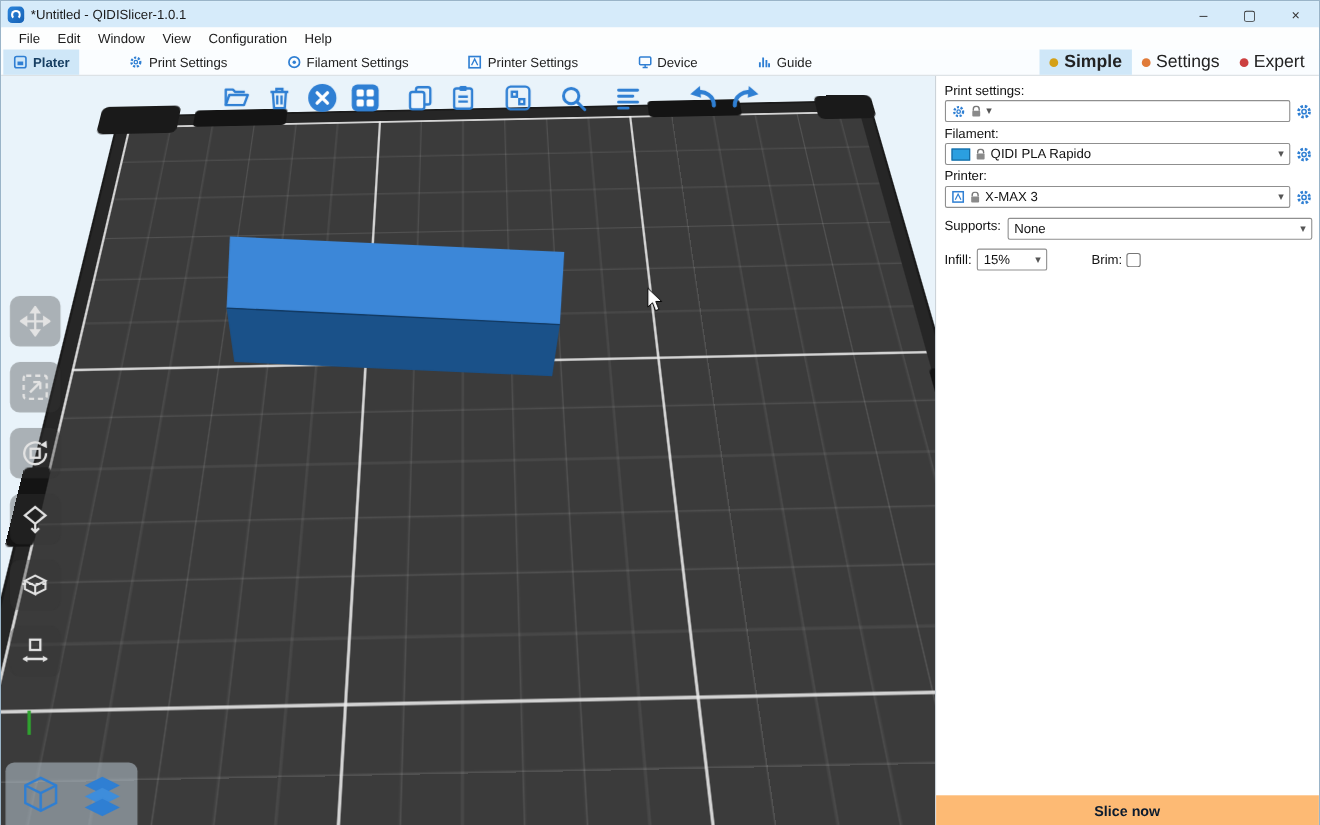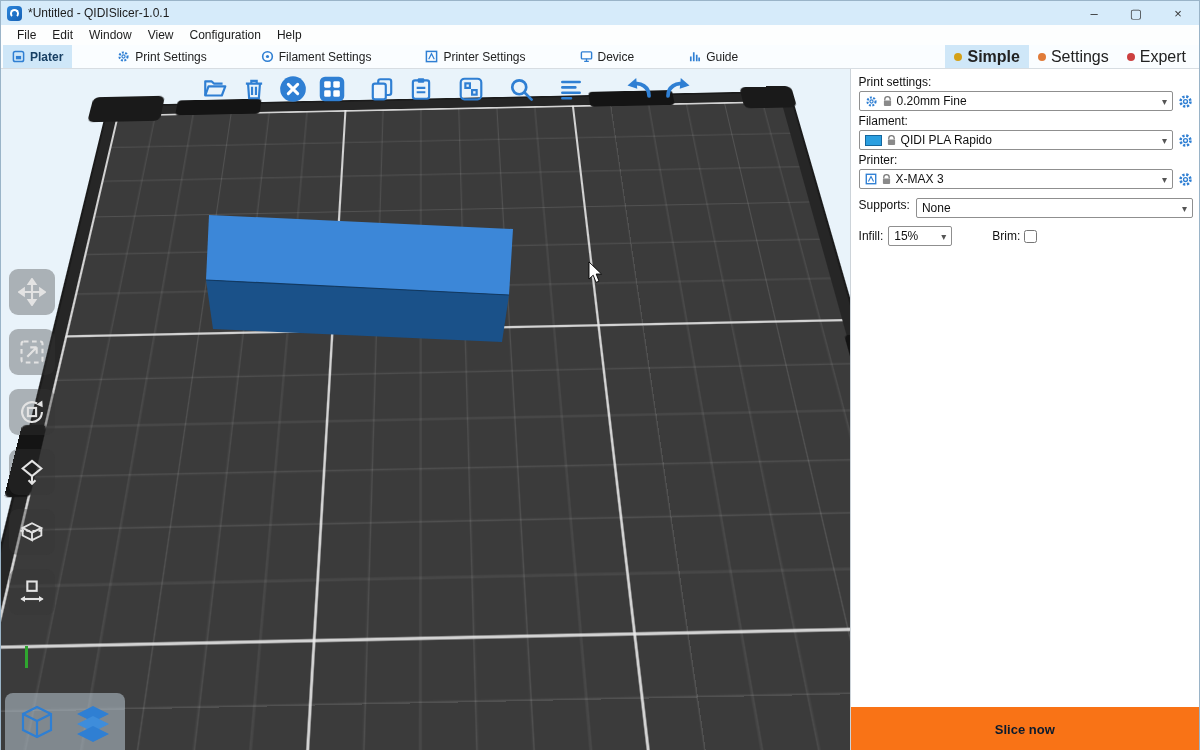--- a/index.html
+++ b/index.html
@@ -97,22 +97,22 @@
     border-radius:2px; display:flex; align-items:center; gap:5px; padding:0 5px; }
   .combo .value { flex:1 1 auto; white-space:nowrap; overflow:hidden; }
   .combo .chev { font-size:10px; color:#555; }
   .swatch { width:17px; height:11px; background:#2b9fe0; border:1px solid #14679e; }
   .supports-row { display:flex; gap:6px; margin-top:9px; }
   .supports-row .combo { height:20px; }
   .infill-row { display:flex; align-items:center; margin-top:8px; }
   .infill-combo { width:64px; flex:0 0 auto; }
   .brim-label { margin-left:40px; margin-right:4px; }
   .brim-check { width:13px; height:13px; margin:0; accent-color:#2f7fd3; }
-  .slice-btn { position:absolute; left:0; right:0; bottom:0; height:44px; border:none;
-    background:#f97316; color:#0b1b2e; font-weight:bold; font-size:13px;
+  .slice-btn { position:absolute; left:0; right:0; bottom:0; height:28px; border:none;
+    background:#fdba74; color:#0b1b2e; font-weight:bold; font-size:13px;
     font-family:"Liberation Sans", sans-serif; }
 
   svg { display:block; }
 </style>
 </head>
 <body>
 
 <div class="window">
 
   <div class="titlebar">
@@ -377,21 +377,20 @@
       <div class="combo-row">
         <div class="combo">
           <svg width="13" height="13" viewBox="0 0 20 20">
               <circle cx="10" cy="10" r="6.2" fill="none" stroke="#2f7fd3" stroke-width="3.2" stroke-dasharray="3 2.2"></circle>
               <circle cx="10" cy="10" r="2.4" fill="none" stroke="#2f7fd3" stroke-width="1.8"></circle>
             </svg>
           <svg width="9" height="11" viewBox="0 0 10 12">
               <path d="M2 5 V3.6 a3 3 0 0 1 6 0 V5" fill="none" stroke="#777" stroke-width="1.4"></path>
               <rect x="1" y="5" width="8" height="6" rx="1" fill="#8a8a8a"></rect>
             </svg>
-          <span class="value">0.20mm Fine</span>
           <span class="chev">▾</span>
         </div>
         <svg width="15" height="15" viewBox="0 0 20 20">
             <circle cx="10" cy="10" r="6.6" fill="none" stroke="#2f7fd3" stroke-width="3.4" stroke-dasharray="3 2.2"></circle>
             <circle cx="10" cy="10" r="2.6" fill="none" stroke="#2f7fd3" stroke-width="1.8"></circle>
           </svg>
       </div>
 
       <div class="sb-label">Filament:</div>
       <div class="combo-row">

